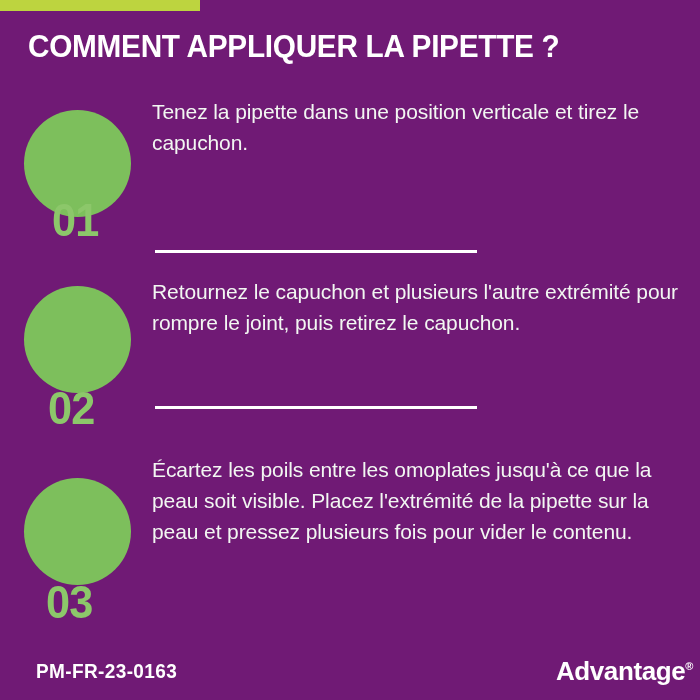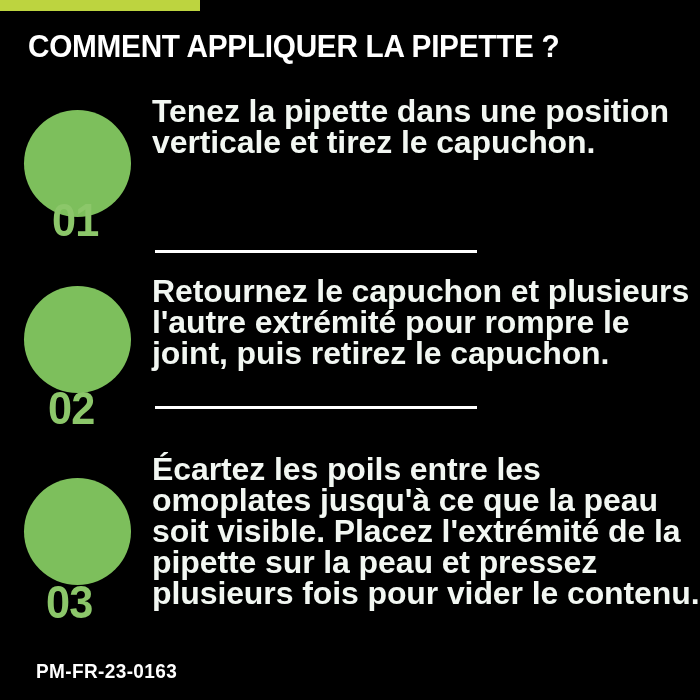--- a/index.html
+++ b/index.html
@@ -2,21 +2,21 @@
 <html><head>
 <meta charset="utf-8">
 <style>
   html,body{margin:0;padding:0;}
   body{
     width:700px;height:700px;overflow:hidden;
     background:#0b6333;
     font-family:"Liberation Sans","DejaVu Sans",sans-serif;
     position:relative;
   }
-  .page{position:absolute;inset:0;background:#000000;}
+  .page{position:absolute;inset:0;background:#701a75;}
 
   
   .accent-bar{
     position:absolute;left:0;top:0;width:200px;height:11px;
     background:#bdd43f;
   }
 
   
   .title{
     position:absolute;left:28px;top:30px;width:650px;
@@ -52,25 +52,24 @@
     letter-spacing:-1px;
     line-height:47px;
     transform:scaleX(0.92);
     transform-origin:left center;
   }
   .art{position:absolute;left:0;top:0;width:152px;height:100%;}
 
   .text-col{
     flex:1 1 auto;
     color:#f2f7f2;
-    font-size:32px;
+    font-size:21px;
     line-height:31px;
     padding-top:4px;
     letter-spacing:-0.1px;
-    font-weight:bold;
   }
   .text-col p{margin:0;}
 
   .divider{
     position:absolute;
     left:155px;width:322px;height:3px;
     background:#ffffff;
   }
 
   
@@ -212,15 +211,16 @@
         <div class="text-col">
           <p>Écartez les poils entre les omoplates jusqu'à ce que la peau soit visible. Placez l'extrémité de la pipette sur la peau et pressez plusieurs fois pour vider le contenu.</p>
         </div>
       </div>
     </div>
 
   </div>
 
   <div class="footer">
     <div class="code">PM-FR-23-0163</div>
+    <div class="brand"><span>Advantage</span><sup>®</sup></div>
   </div>
 
 </div>
 
 </body></html>

